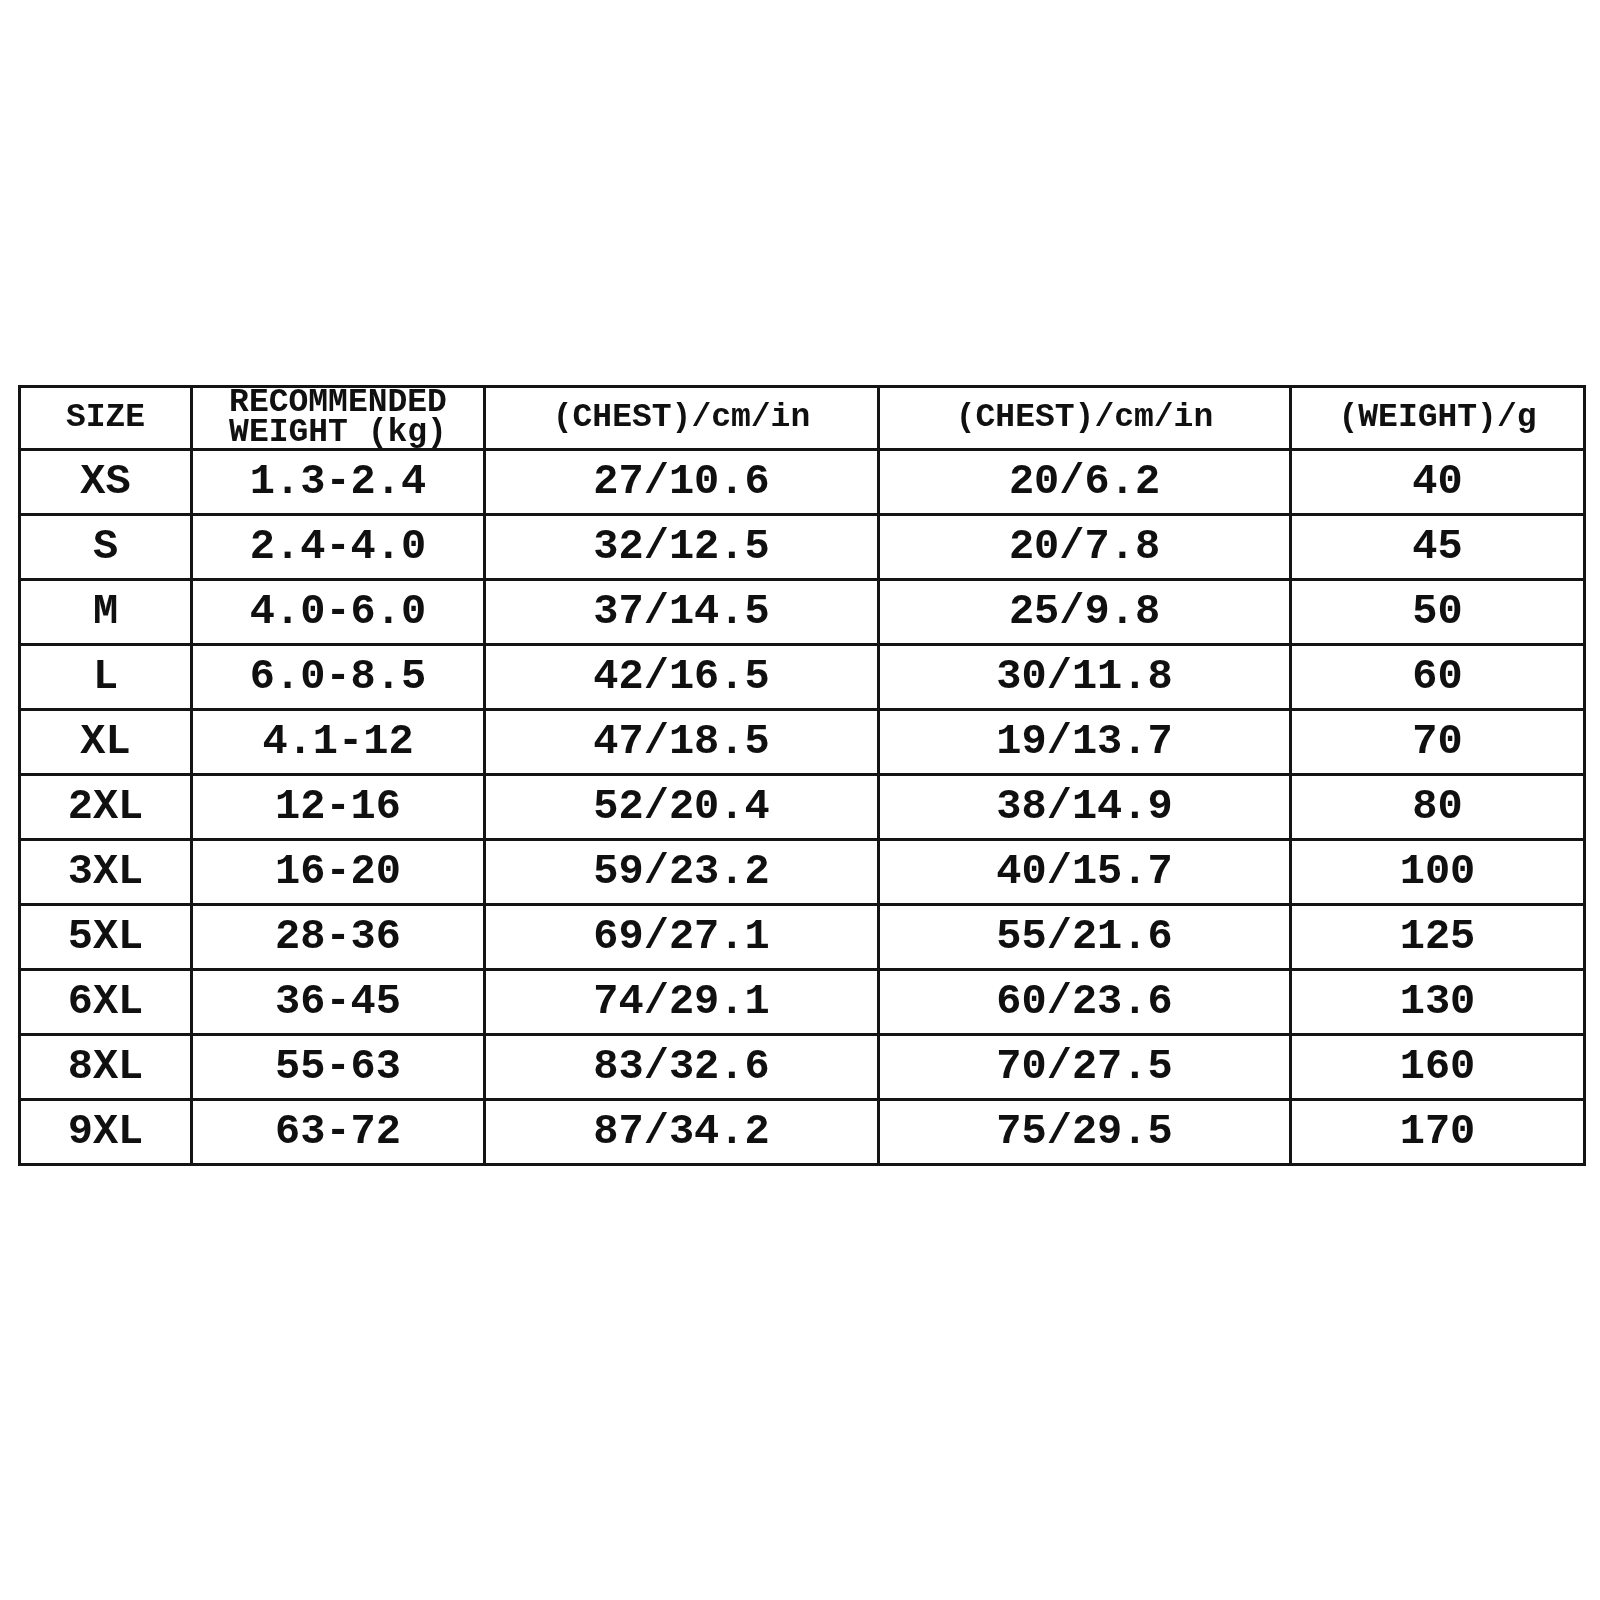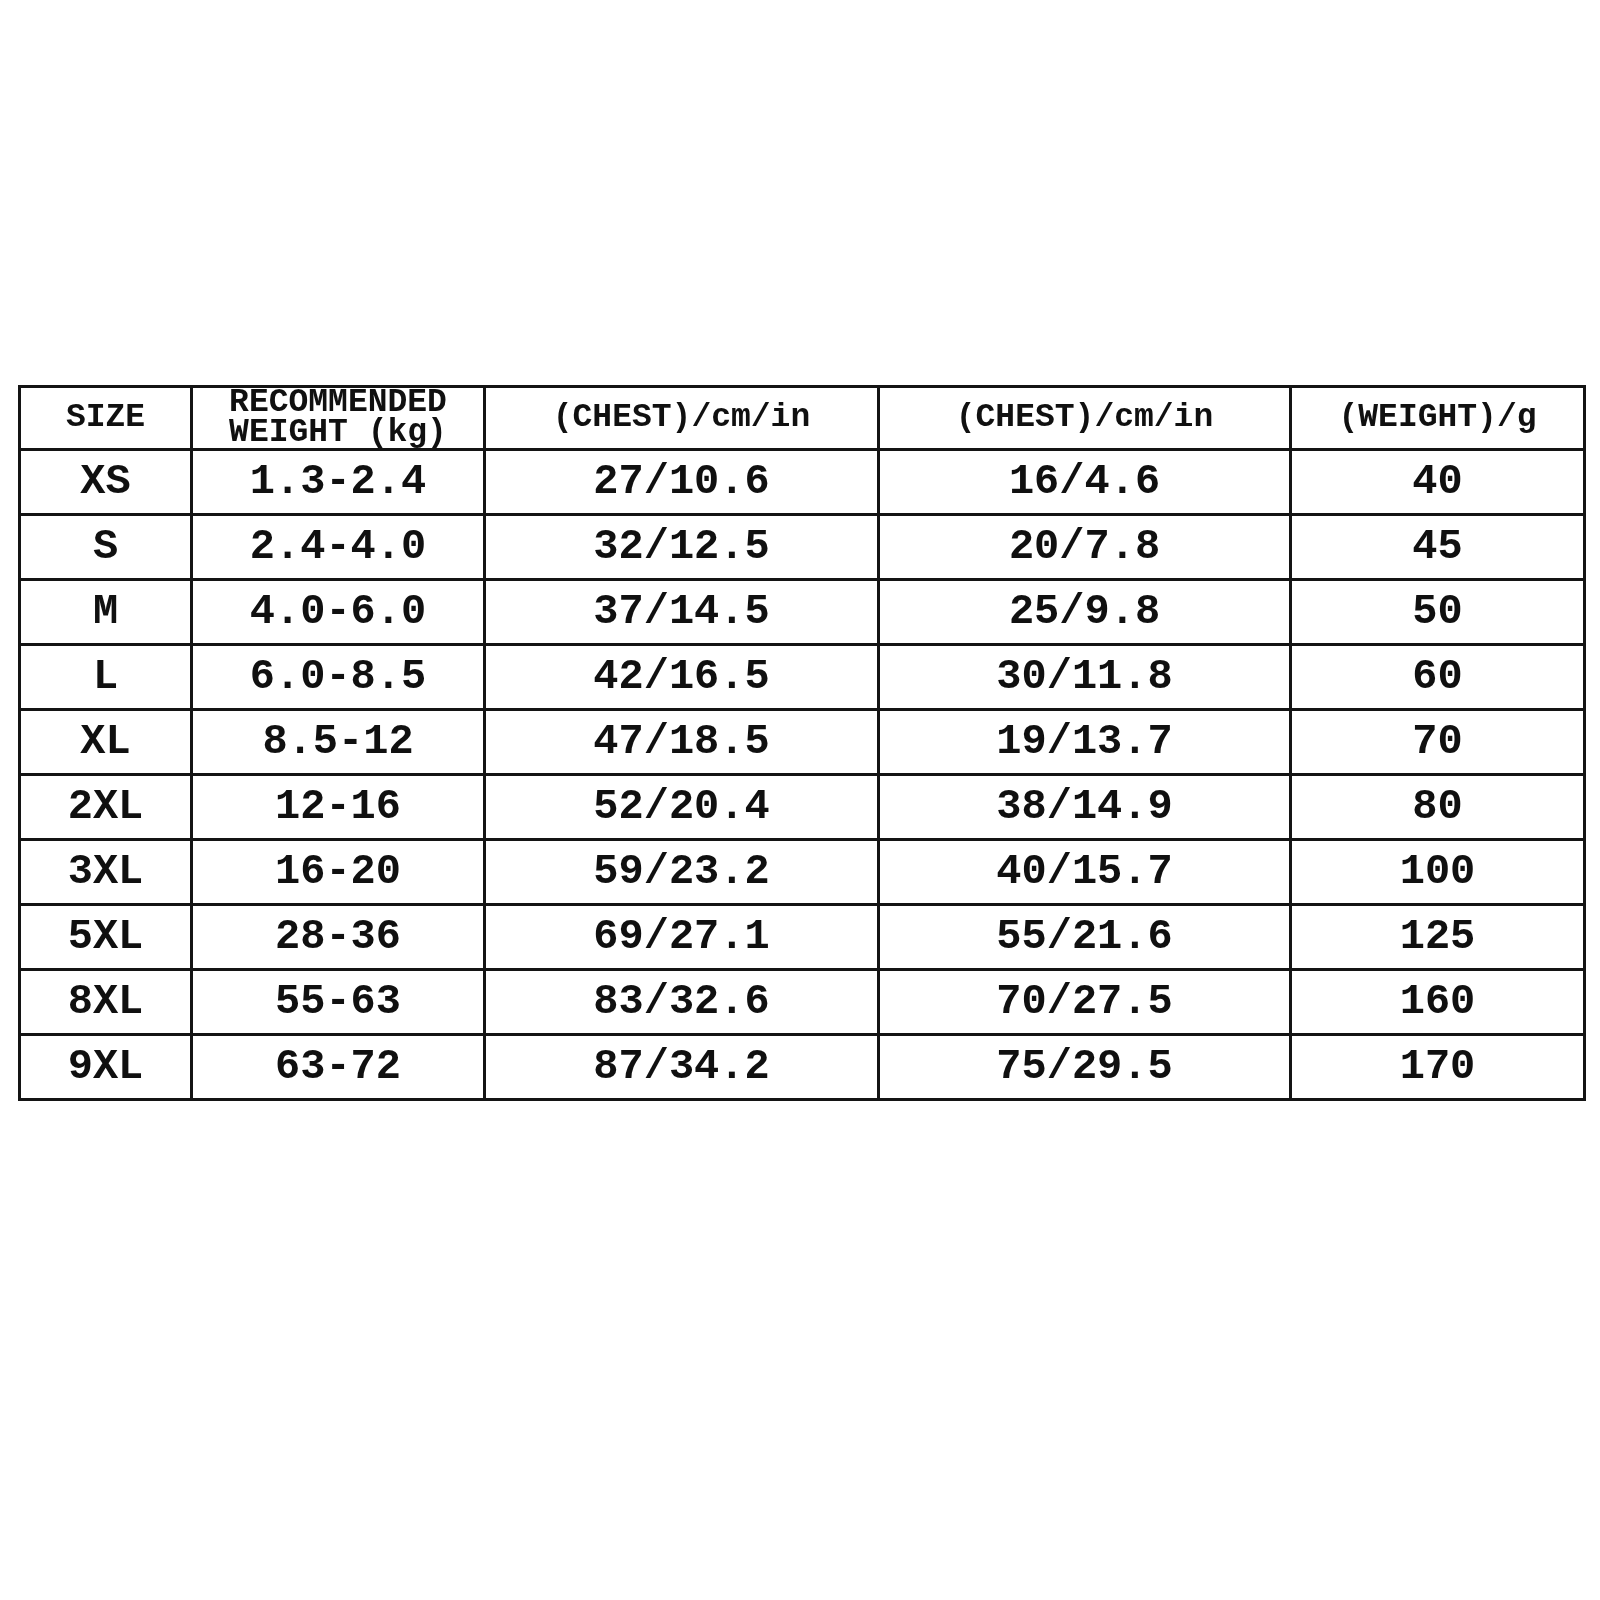--- a/index.html
+++ b/index.html
@@ -78,21 +78,21 @@
           <th>
             <span class="header-line">(WEIGHT)/g</span>
           </th>
         </tr>
     </thead>
     <tbody>
         <tr>
           <td>XS</td>
           <td>1.3-2.4</td>
           <td>27/10.6</td>
-          <td>16/4.6</td>
+          <td>20/6.2</td>
           <td>40</td>
         </tr>
         <tr>
           <td>S</td>
           <td>2.4-4.0</td>
           <td>32/12.5</td>
           <td>20/7.8</td>
           <td>45</td>
         </tr>
         <tr>
@@ -104,21 +104,21 @@
         </tr>
         <tr>
           <td>L</td>
           <td>6.0-8.5</td>
           <td>42/16.5</td>
           <td>30/11.8</td>
           <td>60</td>
         </tr>
         <tr>
           <td>XL</td>
-          <td>8.5-12</td>
+          <td>4.1-12</td>
           <td>47/18.5</td>
           <td>19/13.7</td>
           <td>70</td>
         </tr>
         <tr>
           <td>2XL</td>
           <td>12-16</td>
           <td>52/20.4</td>
           <td>38/14.9</td>
           <td>80</td>
@@ -131,20 +131,27 @@
           <td>100</td>
         </tr>
         <tr>
           <td>5XL</td>
           <td>28-36</td>
           <td>69/27.1</td>
           <td>55/21.6</td>
           <td>125</td>
         </tr>
         <tr>
+          <td>6XL</td>
+          <td>36-45</td>
+          <td>74/29.1</td>
+          <td>60/23.6</td>
+          <td>130</td>
+        </tr>
+        <tr>
           <td>8XL</td>
           <td>55-63</td>
           <td>83/32.6</td>
           <td>70/27.5</td>
           <td>160</td>
         </tr>
         <tr>
           <td>9XL</td>
           <td>63-72</td>
           <td>87/34.2</td>

